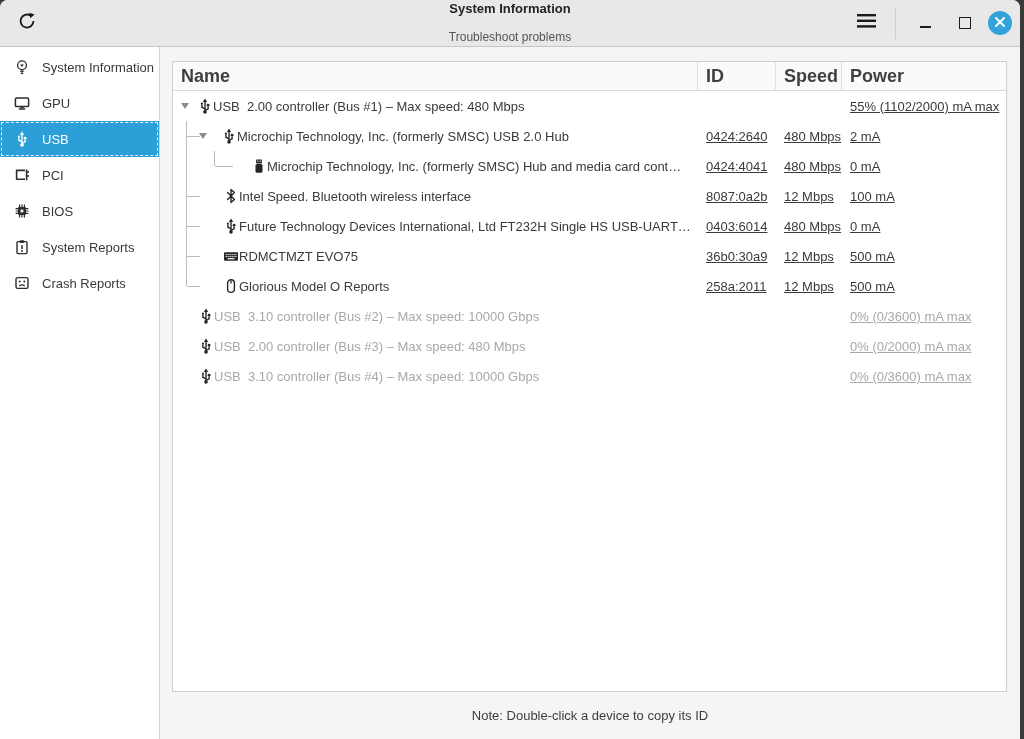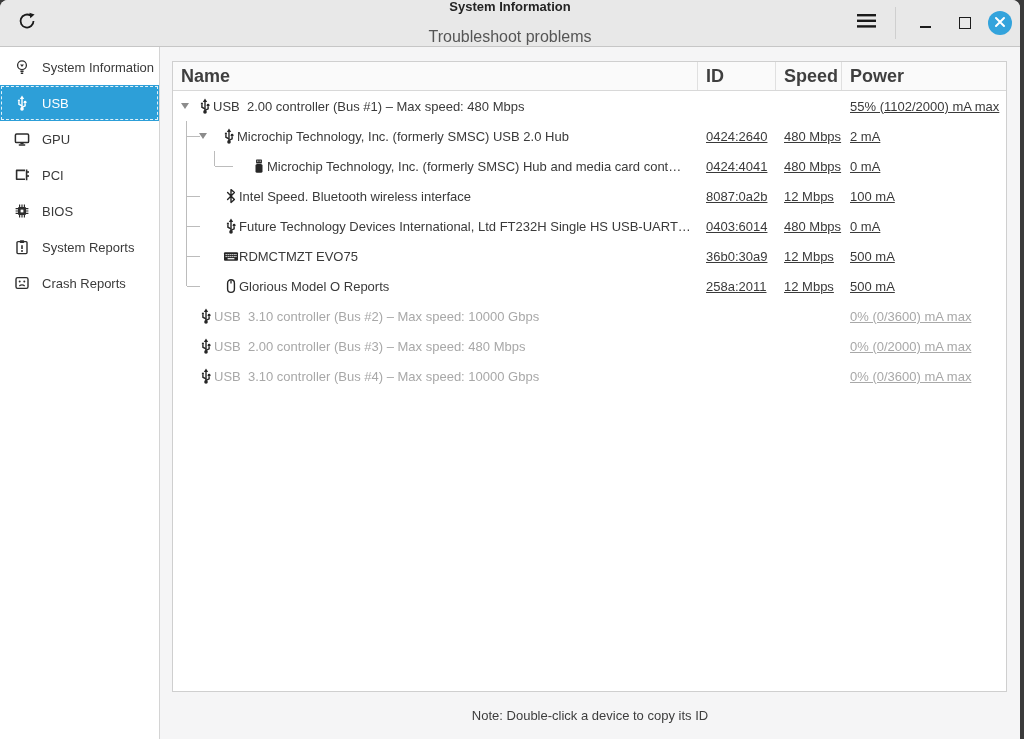--- a/index.html
+++ b/index.html
@@ -3,21 +3,21 @@
 <meta charset="utf-8">
 <style>
   html,body{margin:0;padding:0;background:#3a3a3a;font-family:"Liberation Sans","DejaVu Sans",sans-serif;}
   .window{width:1020px;height:739px;background:#f5f5f6;border-radius:8px 8px 0 0;overflow:hidden;display:flex;flex-direction:column;position:relative;}
   
   .titlebar{height:46px;background:#e8e8e8;border-bottom:1px solid #c6c6c6;display:flex;align-items:center;position:relative;flex:none;}
   .tb-left{position:absolute;left:10px;top:0;height:46px;display:flex;align-items:center;}
   .icon-btn{width:34px;height:34px;border-radius:4px;display:flex;align-items:center;justify-content:center;cursor:pointer;}
   .tb-center{flex:1;text-align:center;line-height:1.25;}
   .tb-title{font-size:13px;font-weight:bold;color:#232323;}
-  .tb-sub{font-size:16px;color:#555;margin-top:12px;}
+  .tb-sub{font-size:12px;color:#555;margin-top:12px;}
   .tb-right{position:absolute;right:8px;top:0;height:46px;display:flex;align-items:center;gap:6px;}
   .tb-sep{width:1px;height:32px;background:#cfcfcf;margin:0 6px;}
   .min-glyph{width:11px;height:2px;background:#1c1c1c;margin-top:8px;}
   .max-glyph{width:10px;height:10px;border:1.6px solid #1c1c1c;}
   .close-btn{width:24px;height:24px;border-radius:50%;background:#33a3dc;display:flex;align-items:center;justify-content:center;cursor:pointer;}
   
   .app-body{flex:1;display:flex;min-height:0;}
   .sidebar{width:160px;background:#ffffff;border-right:1px solid #d4d4d4;flex:none;padding-top:2px;box-sizing:border-box;}
   .side-item{height:36px;display:flex;align-items:center;padding-left:13px;cursor:pointer;color:#3a3a3a;font-size:13px;}
   .side-item .s-ico{width:17px;height:17px;margin-right:12px;flex:none;color:#2d2d2d;display:flex;align-items:center;justify-content:center;}
@@ -185,35 +185,35 @@
 
     <div class="sidebar">
       <div class="side-item">
         <span class="s-ico">
             <svg width="16" height="16" viewBox="0 0 16 16">
               <use href="#i-bulb"></use>
             </svg>
           </span>
         <span>System Information</span>
       </div>
+      <div class="side-item">
+        <span class="s-ico">
+            <svg width="16" height="16" viewBox="0 0 16 16">
+              <use href="#i-monitor"></use>
+            </svg>
+          </span>
+        <span>GPU</span>
+      </div>
       <div class="side-item selected">
         <span class="s-ico">
             <svg width="16" height="16" viewBox="0 0 16 16">
               <use href="#i-usb"></use>
             </svg>
           </span>
         <span>USB</span>
-      </div>
-      <div class="side-item">
-        <span class="s-ico">
-            <svg width="16" height="16" viewBox="0 0 16 16">
-              <use href="#i-monitor"></use>
-            </svg>
-          </span>
-        <span>GPU</span>
       </div>
       <div class="side-item">
         <span class="s-ico">
             <svg width="16" height="16" viewBox="0 0 16 16">
               <use href="#i-pci"></use>
             </svg>
           </span>
         <span>PCI</span>
       </div>
       <div class="side-item">

